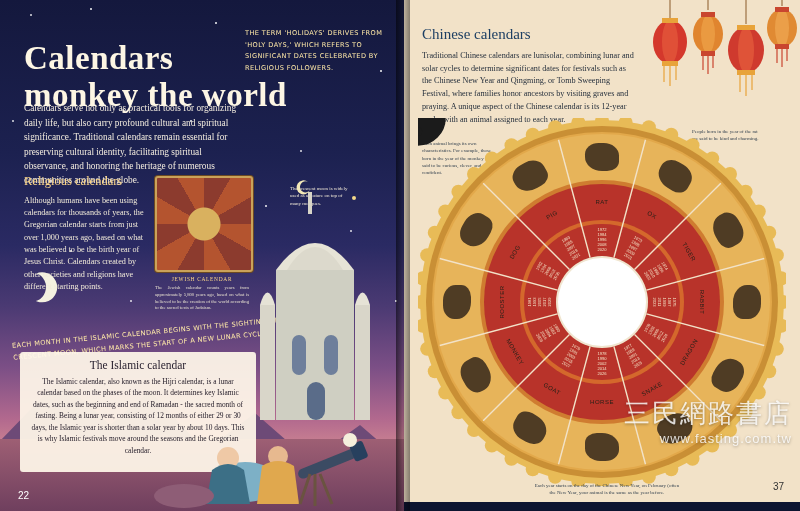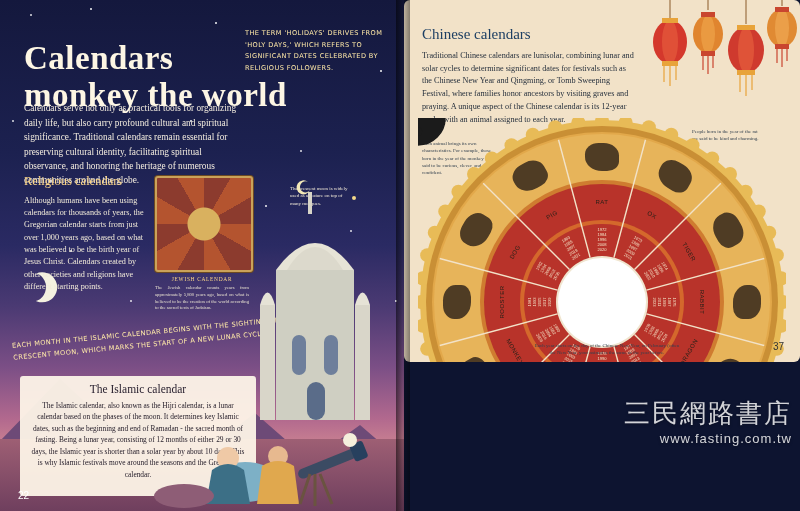--- a/index.html
+++ b/index.html
@@ -73,39 +73,39 @@
     font-size:5px;line-height:1.45;
   }
   .moon-note-dot{
     position:absolute;left:352px;top:196px;width:4px;height:4px;border-radius:50%;
     background:#f4d98a;
   }
   .mosque{
     position:absolute;left:252px;top:120px;width:125px;height:300px;
   }
   .islamic-box{
-    position:absolute;left:20px;top:376px;width:236px;height:120px;
+    position:absolute;left:20px;top:352px;width:236px;height:120px;
     background:rgba(255,248,233,.93);border-radius:3px;padding:7px 10px;box-sizing:border-box;
     color:#27202c;
   }
   .islamic-box h3{
     margin:0 0 5px 0;font-size:11.5px;font-weight:normal;text-align:center;color:#2a2230;
   }
   .islamic-box p{margin:0;font-size:7.4px;line-height:1.55;text-align:center;}
   .telescope{position:absolute;left:150px;top:400px;width:230px;height:110px;}
   .pgnum{
     position:absolute;font-family:"Liberation Sans",sans-serif;font-size:10px;color:#fff;
   }
   .pg-left{left:18px;bottom:10px;}
   .pg-right{right:16px;bottom:10px;color:#333;}
 
   
   .page-right{
-    position:absolute;left:404px;top:0;width:396px;height:362px;
-    background:#f2e2c8;overflow:hidden;border-radius:6px;
+    position:absolute;left:404px;top:0;width:396px;height:502px;
+    background:#f2e2c8;overflow:hidden;
   }
   .r-title{
     position:absolute;left:18px;top:14px;font-size:15px;color:#1d3f63;font-weight:normal;
   }
   .r-body{
     position:absolute;left:18px;top:36px;width:215px;font-size:8.2px;line-height:1.55;color:#26303d;margin-top:14px;
   }
   .lanterns{position:absolute;right:0;top:0;width:150px;height:120px;}
   .person-note{
     position:absolute;left:288px;top:128px;width:70px;font-size:5px;line-height:1.45;color:#33414f;

